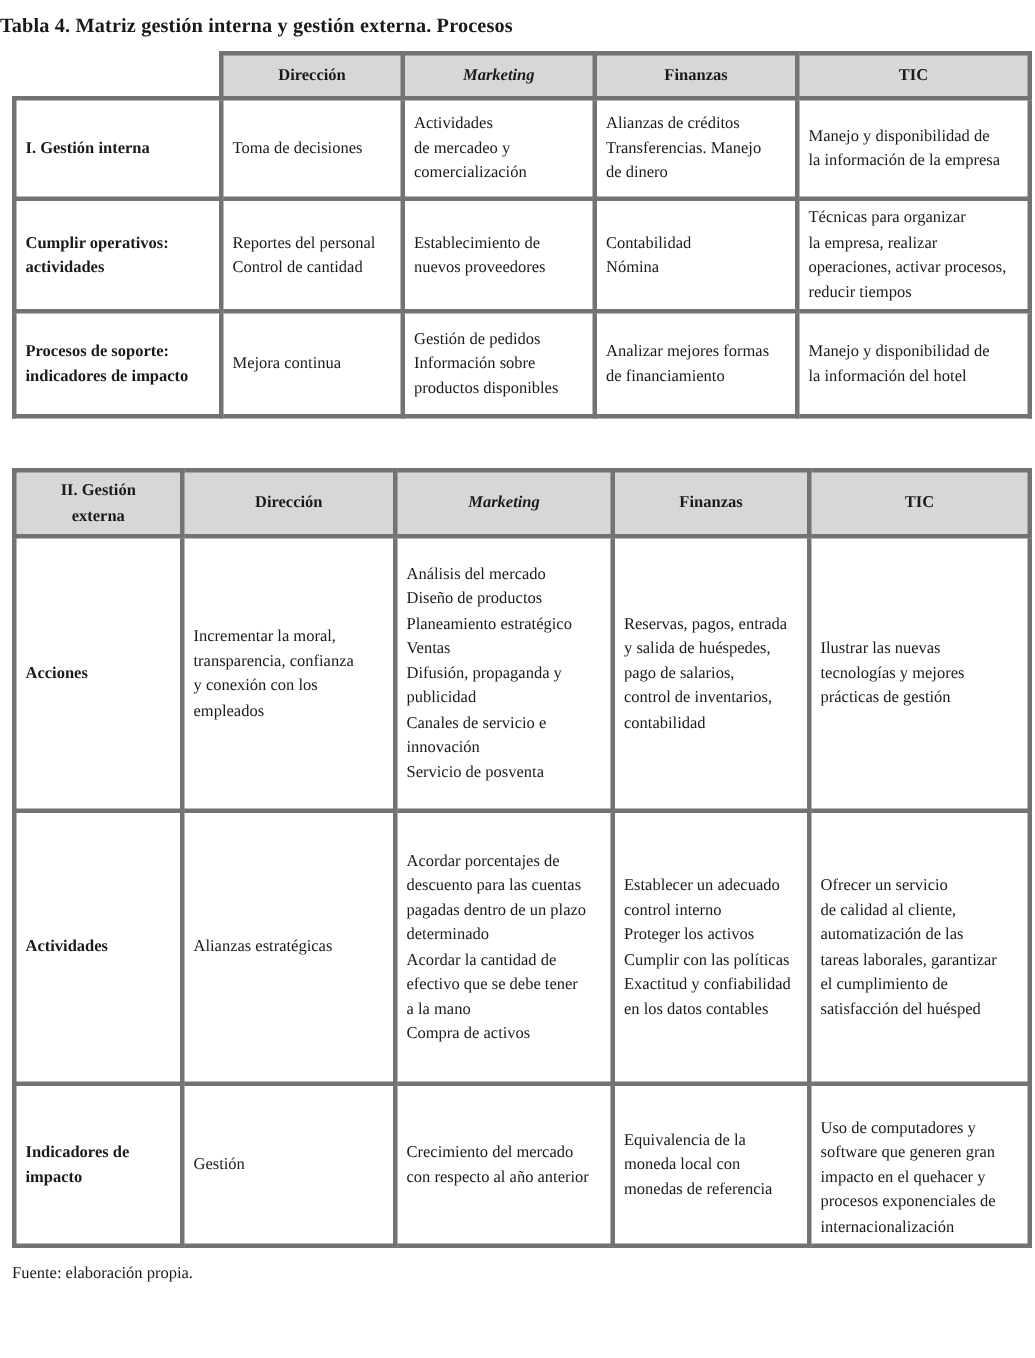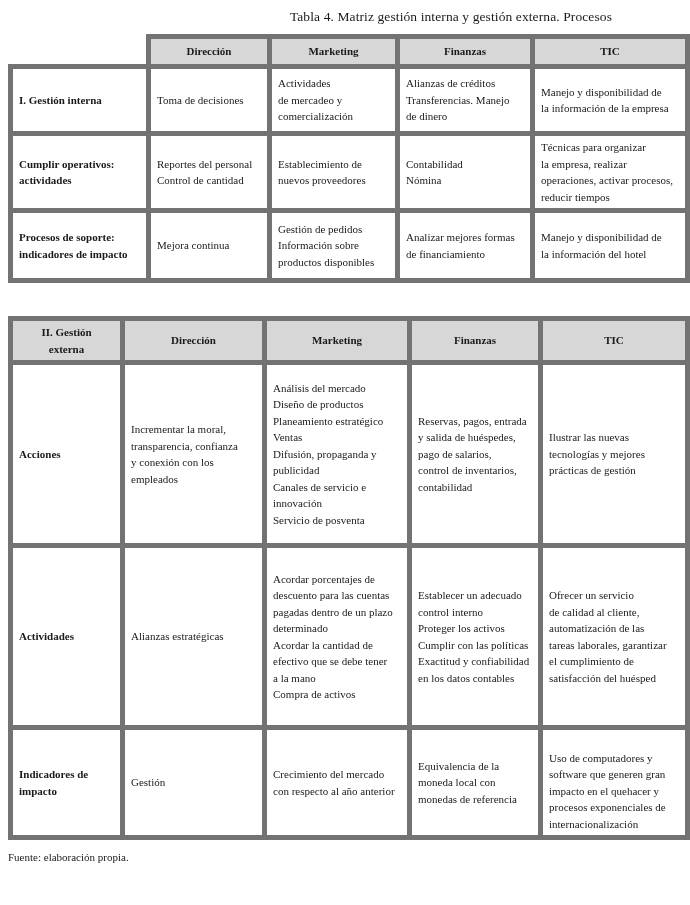--- a/index.html
+++ b/index.html
@@ -16,34 +16,34 @@
   }
   .page {
     position: relative;
     width: 690px;
     height: 905px;
   }
   .doc-title {
     width: 612px;
     margin: 8px 0 0 0;
     padding-top: 1px;
-    text-align: right;
+    text-align: left;
     font-size: 13.5px;
-    font-weight: normal;
+    font-weight: bold;
     letter-spacing: 0.1px;
   }
   table.matrix {
     border-collapse: collapse;
     table-layout: fixed;
     margin-left: 8px;
     width: 677px;
   }
   table.matrix th,
   table.matrix td {
-    border: 5px solid #737373;
+    border: 3px solid #737373;
     padding: 3px 6px;
     font-size: 11px;
     line-height: 16.5px;
     vertical-align: middle;
     text-align: left;
     white-space: pre-line;
     word-wrap: break-word;
   }
   table.matrix thead th {
     background: #d7d7d7;
@@ -52,20 +52,21 @@
     white-space: pre-line;
   }
   table.matrix th.corner-empty {
     border: none;
     background: transparent;
   }
   .row-label {
     font-weight: bold;
   }
   .hdr-marketing {
+    font-style: italic;
   }
   #table1 {
     margin-top: 9px;
   }
   #table2 {
     margin-top: 33px;
   }
   .it { }
   .source-note {
     margin: 11px 0 0 8px;

